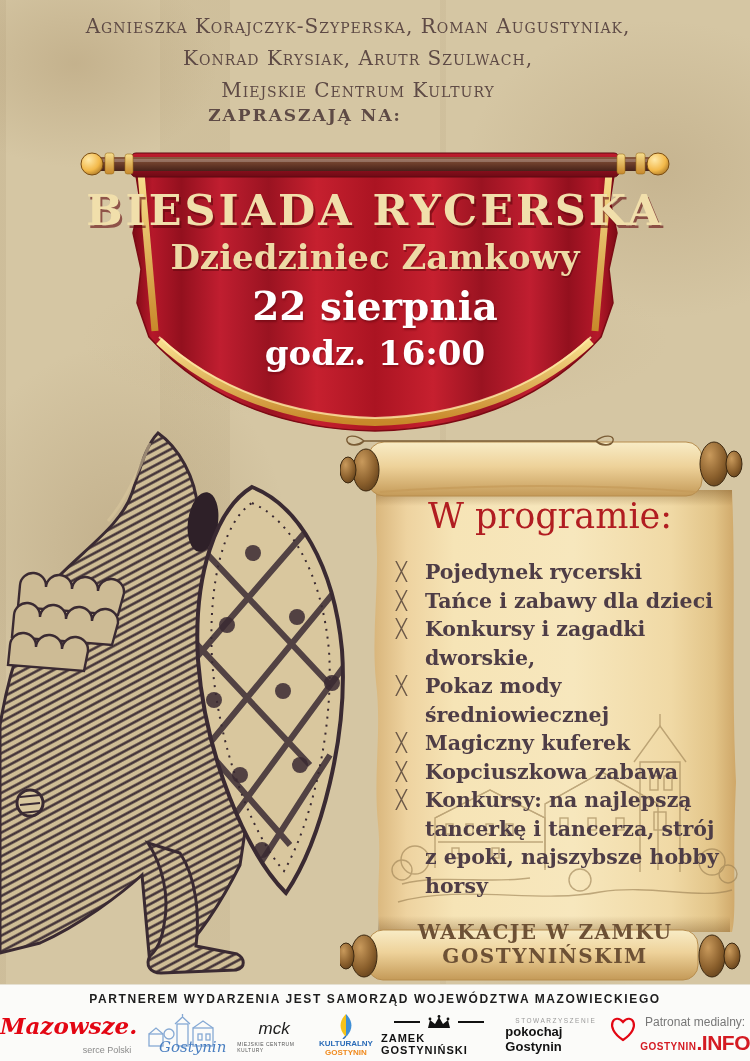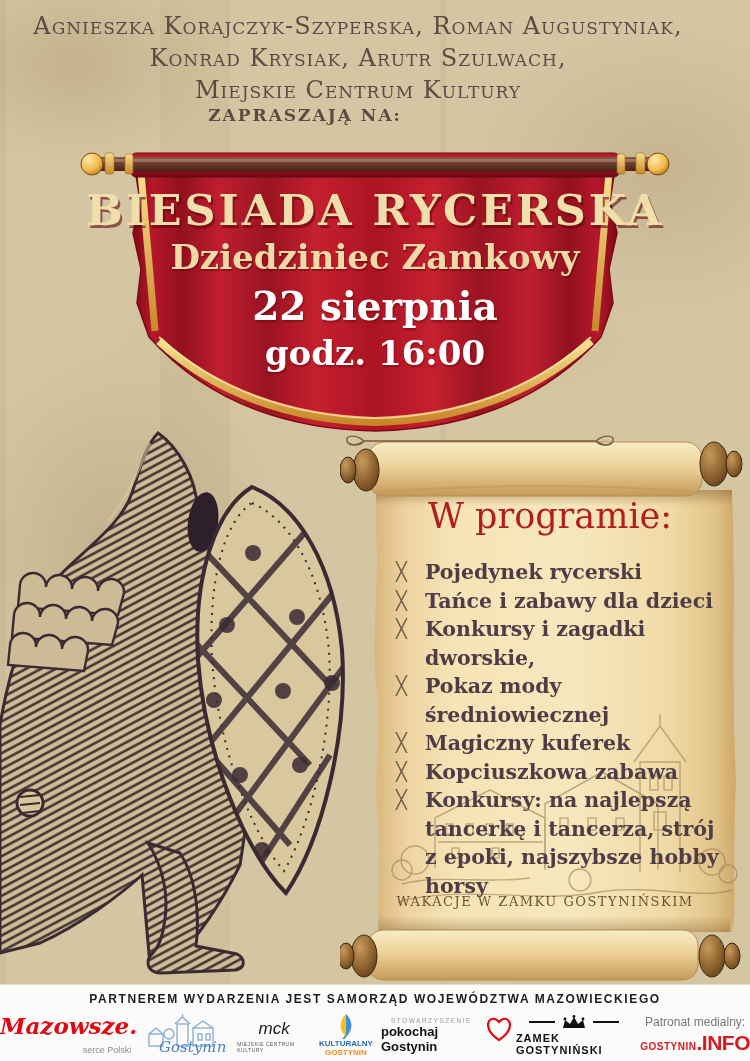--- a/index.html
+++ b/index.html
@@ -12,21 +12,21 @@
       radial-gradient(ellipse 300px 230px at 88% 16%, rgba(160,134,94,.28), transparent 65%),
       radial-gradient(ellipse 260px 320px at 16% 52%, rgba(152,126,86,.30), transparent 65%),
       radial-gradient(ellipse 240px 280px at 74% 78%, rgba(152,126,86,.26), transparent 65%),
       radial-gradient(ellipse 420px 120px at 50% 32%, rgba(190,170,130,.35), transparent 70%),
       linear-gradient(90deg, rgba(140,115,78,.10) 0 6px, transparent 6px 160px,
         rgba(190,172,134,.25) 160px 230px, transparent 230px 440px,
         rgba(140,115,78,.08) 440px 446px, transparent 446px);
   }
   
   .org-names{position:absolute;top:10px;left:0;width:716px;text-align:center;
-    color:#5e4a45;font-variant:small-caps;font-size:24px;line-height:32px;letter-spacing:1px;}
+    color:#5e4a45;font-variant:small-caps;font-size:20px;line-height:32px;letter-spacing:1px;}
   .invite{position:absolute;top:105px;left:0;width:610px;text-align:center;
     color:#5e4a45;font-size:17px;font-weight:bold;letter-spacing:2px;}
   
   .banner{position:absolute;left:75px;top:141px;width:600px;height:300px;}
   .banner svg{position:absolute;inset:0;}
   .banner-text{position:absolute;left:0;width:600px;text-align:center;}
   .banner-title{top:44px;font-size:43px;font-weight:bold;letter-spacing:3px;color:#f1dfab;
     text-shadow:2px 3px 0 rgba(96,6,14,.6);}
   .banner-venue{top:96px;font-size:34px;font-weight:bold;color:#eedaa6;
     text-shadow:1px 2px 0 rgba(96,6,14,.5);}
@@ -40,22 +40,22 @@
   .scroll{position:absolute;left:340px;top:432px;width:410px;height:550px;z-index:2;}
   .scroll > svg{position:absolute;inset:0;}
   .program-title{position:absolute;top:64px;left:40px;width:340px;text-align:center;
     font-size:35px;font-weight:normal;color:#b11d21;}
   .divider{position:absolute;top:106px;left:68px;}
   .program-list{position:absolute;top:126px;left:56px;width:340px;}
   .program-item{display:flex;gap:9px;align-items:flex-start;}
   .bullet{flex:none;width:20px;font-family:"DejaVu Sans",sans-serif;font-size:18px;
     line-height:28.5px;color:#6b5847;font-weight:normal;}
   .program-item-text{width:298px;font-size:20.5px;font-weight:bold;color:#4e3d46;line-height:28.5px;}
-  .footnote{position:absolute;top:462px;left:30px;width:350px;text-align:center;
-    font-size:13px;letter-spacing:1.5px;color:#6d5135;font-weight:normal;}
+  .footnote{position:absolute;top:488px;left:30px;width:350px;text-align:center;
+    font-size:20px;letter-spacing:1.5px;color:#6d5135;font-weight:bold;}
   
   .footer{position:absolute;left:0;bottom:0;width:750px;height:76px;background:#fbfbf9;z-index:3;
     border-top:1px solid #e5e0d2;}
   .partner-text{margin-top:7px;text-align:center;font-family:"Liberation Sans",sans-serif;
     font-size:12px;font-weight:bold;letter-spacing:1.6px;color:#1d1d1d;}
   .logo-row{display:flex;justify-content:center;align-items:center;gap:8px;margin-top:5px;height:48px;}
   .logo{display:flex;flex-direction:column;align-items:center;justify-content:center;}
   .mazowsze-name{font-family:"DejaVu Serif",serif;font-style:italic;font-weight:bold;
     font-size:23px;color:#e30613;line-height:22px;}
   .mazowsze-tagline{font-family:"Liberation Sans",sans-serif;font-size:9px;color:#8a8a8a;
@@ -382,42 +382,42 @@
       <div class="logo">
         <svg width="20" height="26" viewBox="0 0 20 26">
           <path d="M10,1 C4,7 2,15 9,23 L10,23 Z" fill="#f5c21b"></path>
           <path d="M10,1 C16,7 18,15 11,23 L10,23 Z" fill="#3f8fd6"></path>
           <path d="M10,23 L7,26" stroke="#2b6cb8" stroke-width="1.5"></path>
         </svg>
         <span class="kult-line1">KULTURALNY</span>
         <span class="kult-line2">GOSTYNIN</span>
       </div>
 
-      <div class="logo pokochaj">
-        <span class="pokochaj-line1">STOWARZYSZENIE</span>
-        <span class="pokochaj-line2">pokochaj Gostynin</span>
-        <svg class="pokochaj-heart" width="30" height="28" viewBox="0 0 30 28">
-          <path d="M15,25 C-5,12 7,-3 15,7 C23,-3 35,12 15,25 Z" fill="none" stroke="#e30613" stroke-width="2.2"></path>
-        </svg>
-      </div>
-
       <div class="logo">
         <div class="zamek-row">
           <span class="zamek-line"></span>
           <svg width="28" height="15" viewBox="0 0 28 15">
             <path d="M3,13 L5,5 L10,9 L14,2 L18,9 L23,5 L25,13 Z" fill="#111"></path>
             <circle cx="5" cy="4" r="1.4" fill="#111"></circle>
               <circle cx="14" cy="1.5" r="1.4" fill="#111"></circle>
               <circle cx="23" cy="4" r="1.4" fill="#111"></circle>
           </svg>
           <span class="zamek-line"></span>
         </div>
         <span class="zamek-name">ZAMEK GOSTYNIŃSKI</span>
       </div>
 
+      <div class="logo pokochaj">
+        <span class="pokochaj-line1">STOWARZYSZENIE</span>
+        <span class="pokochaj-line2">pokochaj Gostynin</span>
+        <svg class="pokochaj-heart" width="30" height="28" viewBox="0 0 30 28">
+          <path d="M15,25 C-5,12 7,-3 15,7 C23,-3 35,12 15,25 Z" fill="none" stroke="#e30613" stroke-width="2.2"></path>
+        </svg>
+      </div>
+
       <div class="logo">
         <span class="info-label">Patronat medialny:</span>
         <span class="info-name">
           <span class="info-small">GOSTYNIN</span>
           <span class="info-big">.INFO</span>
         </span>
       </div>
 
     </div>
   </div>

